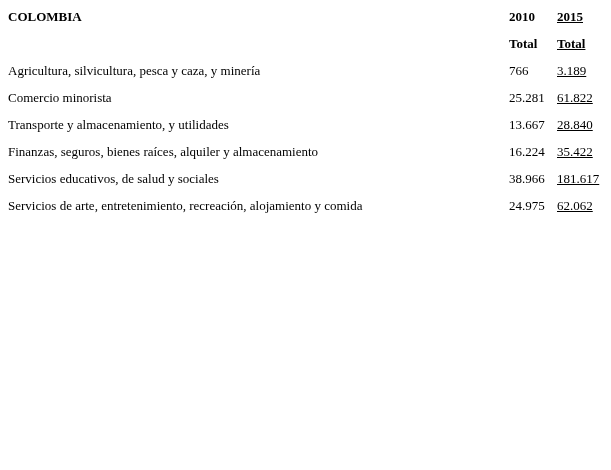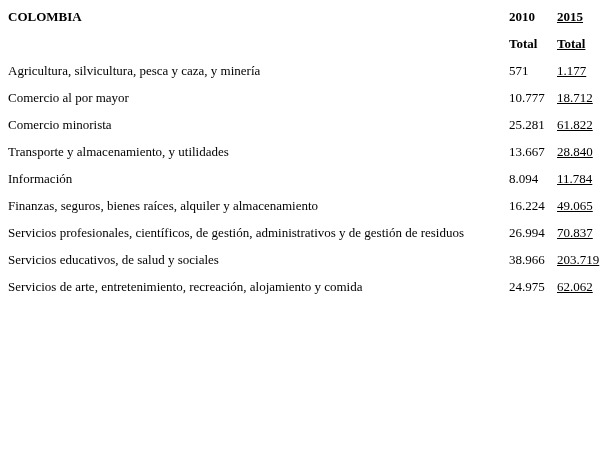--- a/index.html
+++ b/index.html
@@ -46,56 +46,41 @@
     <span class="c-2010 bold">2010</span>
     <span class="c-2015 bold">2015</span>
   </div>
   <div class="row">
     <span class="c-2010 bold">Total</span>
     <span class="c-2015 bold">Total</span>
   </div>
 
   <div class="row">
     <span class="c-label">Agricultura, silvicultura, pesca y caza, y minería</span>
-    <span class="c-2010">571</span>
-    <span class="c-2015">1.177</span>
-  </div>
-  <div class="row">
-    <span class="c-label">Comercio al por mayor</span>
-    <span class="c-2010">10.777</span>
-    <span class="c-2015">18.712</span>
+    <span class="c-2010">766</span>
+    <span class="c-2015">3.189</span>
   </div>
   <div class="row">
     <span class="c-label">Comercio minorista</span>
     <span class="c-2010">25.281</span>
     <span class="c-2015">61.822</span>
   </div>
   <div class="row">
     <span class="c-label">Transporte y almacenamiento, y utilidades</span>
     <span class="c-2010">13.667</span>
     <span class="c-2015">28.840</span>
   </div>
   <div class="row">
-    <span class="c-label">Información</span>
-    <span class="c-2010">8.094</span>
-    <span class="c-2015">11.784</span>
-  </div>
-  <div class="row">
     <span class="c-label">Finanzas, seguros, bienes raíces, alquiler y almacenamiento</span>
     <span class="c-2010">16.224</span>
-    <span class="c-2015">49.065</span>
-  </div>
-  <div class="row">
-    <span class="c-label">Servicios profesionales, científicos, de gestión, administrativos y de gestión de residuos</span>
-    <span class="c-2010">26.994</span>
-    <span class="c-2015">70.837</span>
+    <span class="c-2015">35.422</span>
   </div>
   <div class="row">
     <span class="c-label">Servicios educativos, de salud y sociales</span>
     <span class="c-2010">38.966</span>
-    <span class="c-2015">203.719</span>
+    <span class="c-2015">181.617</span>
   </div>
   <div class="row">
     <span class="c-label">Servicios de arte, entretenimiento, recreación, alojamiento y comida</span>
     <span class="c-2010">24.975</span>
     <span class="c-2015">62.062</span>
   </div>
 </div>
 
 </body></html>

